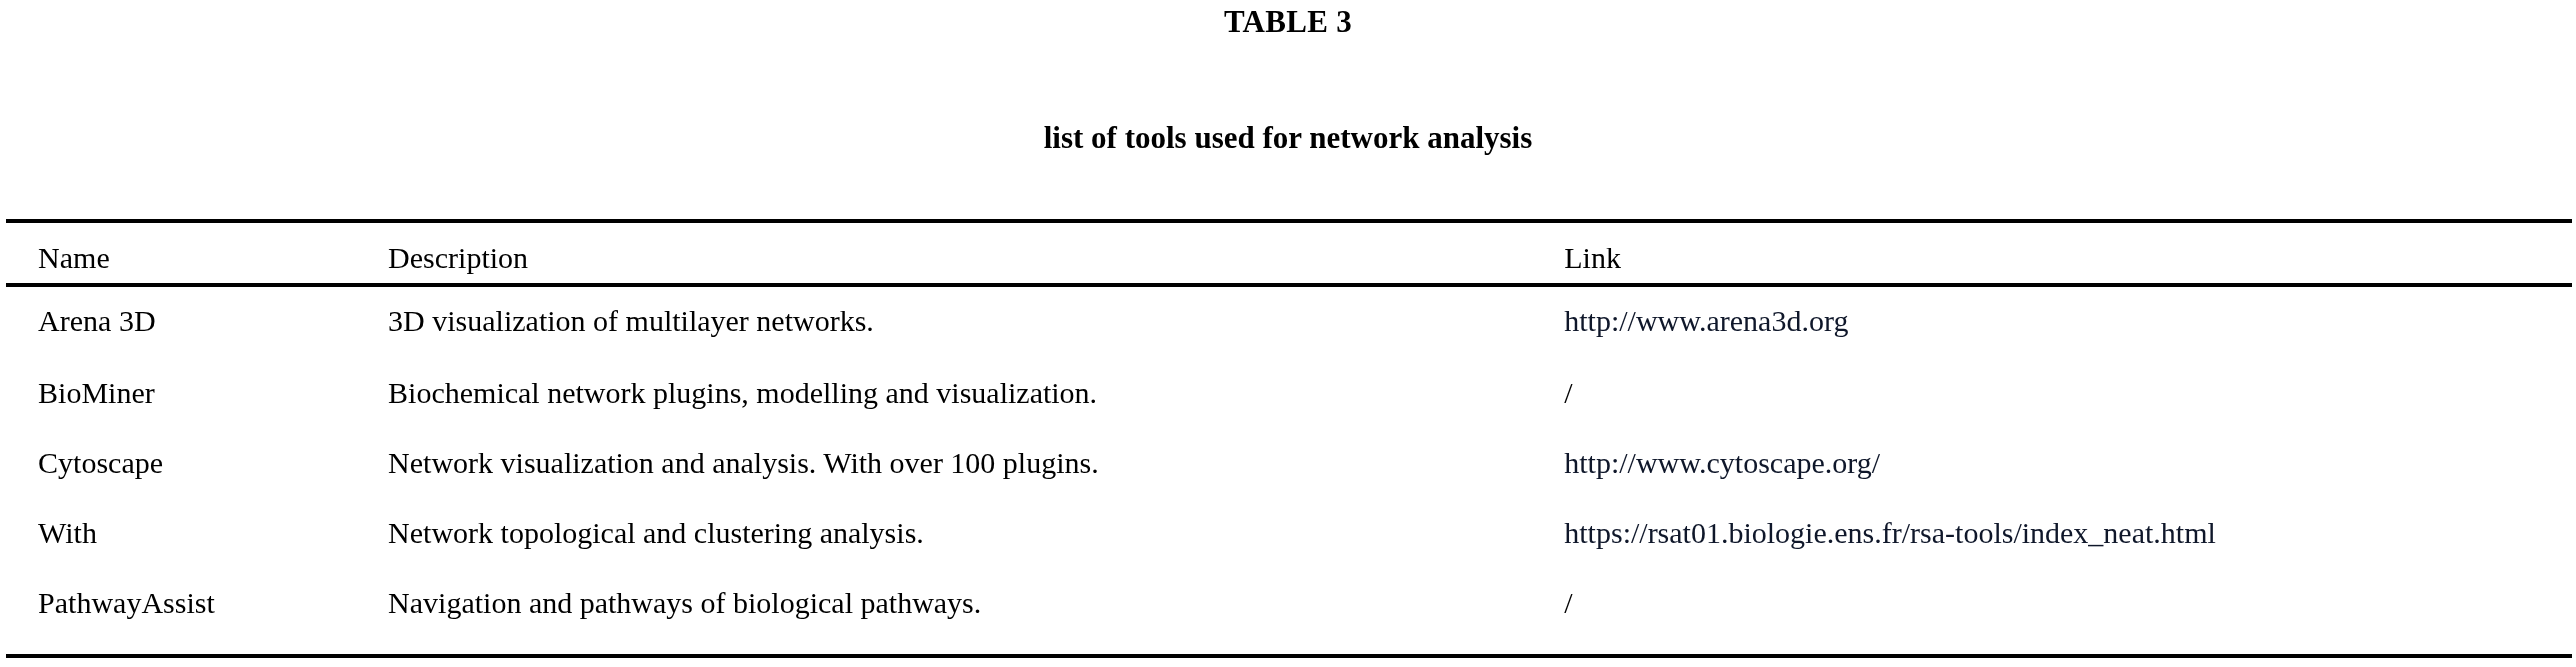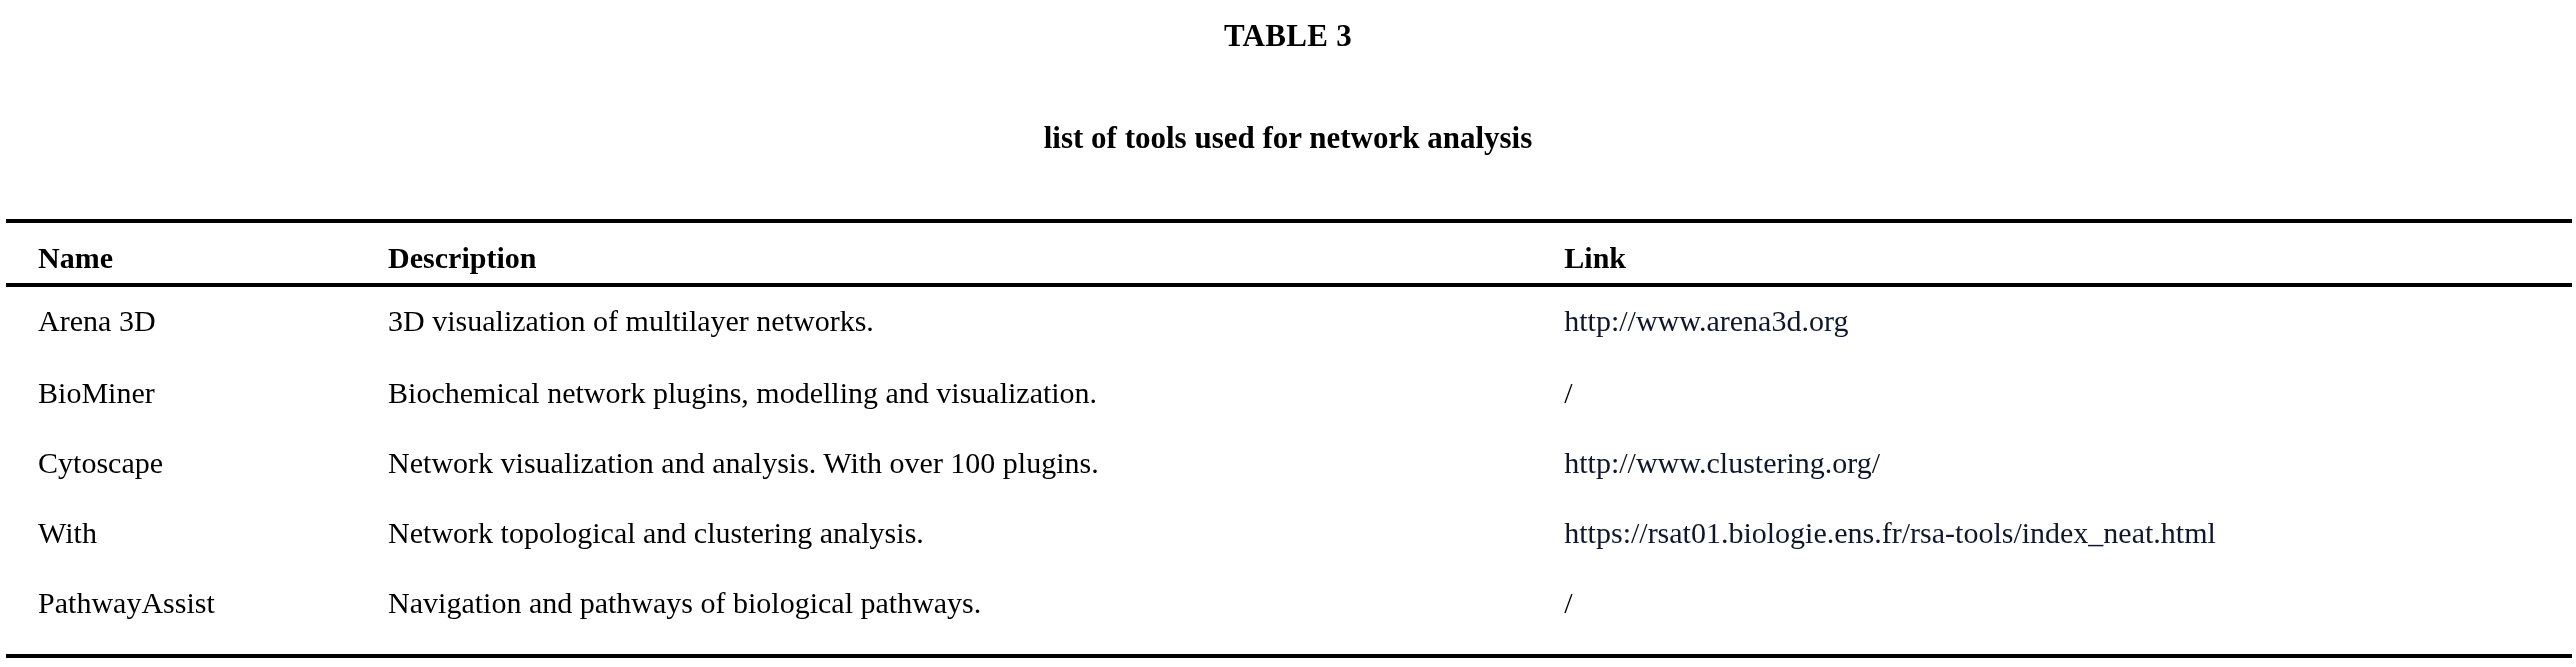--- a/index.html
+++ b/index.html
@@ -18,21 +18,21 @@
   .page {
     position: relative;
     width: 2576px;
     height: 667px;
     box-sizing: border-box;
   }
 
   
   .table-number {
     position: absolute;
-    top: 18px;
+    top: 4px;
     left: 0;
     width: 2576px;
     text-align: center;
     font-weight: bold;
     font-size: 31px;
     line-height: 35px;
     letter-spacing: 0.3px;
   }
 
   .table-caption {
@@ -71,21 +71,21 @@
   .tbl col.c-link { width: 1020px; }
 
   .tbl th, .tbl td {
     padding: 0;
     vertical-align: baseline;
     text-align: left;
     font-size: 30px;
   }
 
   .tbl thead th {
-    font-weight: bold;
+    font-weight: normal;
     height: 51px;
     line-height: 51px;
     padding-left: 32px;
   }
   .tbl thead th.h-desc { padding-left: 0; }
   .tbl thead th.h-link { padding-left: 12.2px; }
 
   .tbl tbody tr { height: 70px; }
   .tbl tbody td {
     font-weight: normal;
@@ -138,21 +138,21 @@
         <td class="cell-link"><span class="link">http://www.arena3d.org</span></td>
       </tr>
       <tr>
         <td class="cell-name">BioMiner</td>
         <td class="cell-desc">Biochemical network plugins, modelling and visualization.</td>
         <td class="cell-link"><span class="plain">/</span></td>
       </tr>
       <tr>
         <td class="cell-name">Cytoscape</td>
         <td class="cell-desc">Network visualization and analysis. With over 100 plugins.</td>
-        <td class="cell-link"><span class="link">http://www.clustering.org/</span></td>
+        <td class="cell-link"><span class="link">http://www.cytoscape.org/</span></td>
       </tr>
       <tr>
         <td class="cell-name">With</td>
         <td class="cell-desc">Network topological and clustering analysis.</td>
         <td class="cell-link"><span class="link">https://rsat01.biologie.ens.fr/rsa-tools/index_neat.html</span></td>
       </tr>
       <tr>
         <td class="cell-name">PathwayAssist</td>
         <td class="cell-desc">Navigation and pathways of biological pathways.</td>
         <td class="cell-link"><span class="plain">/</span></td>

